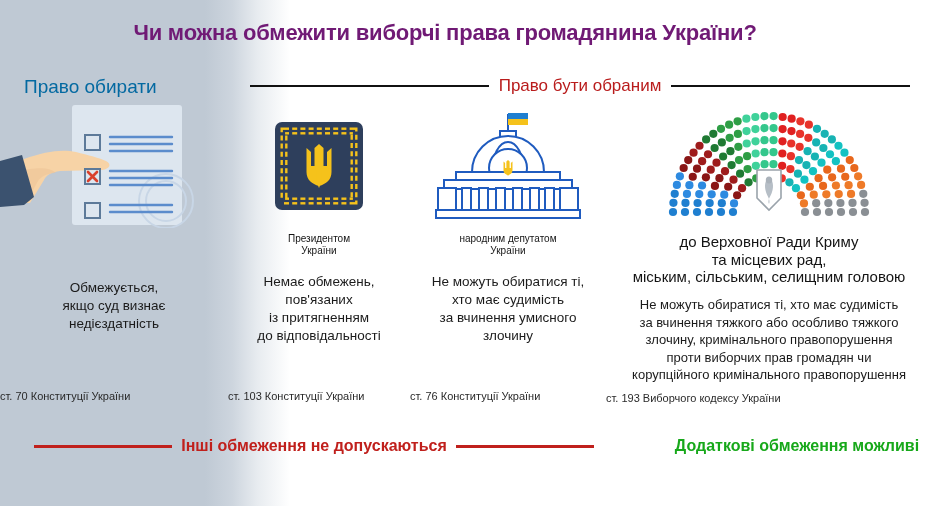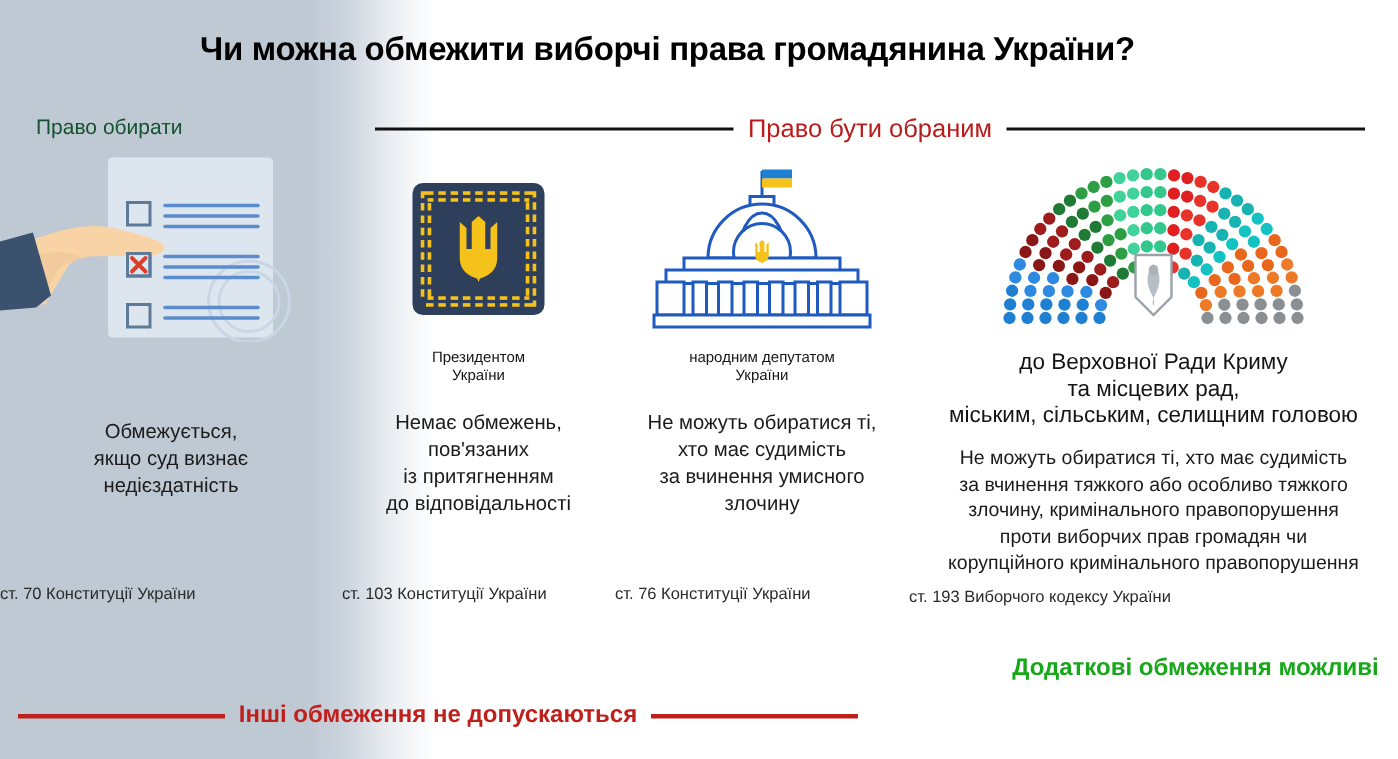--- a/index.html
+++ b/index.html
@@ -38,31 +38,31 @@
 
   
   #title {
     position: absolute;
     top: 20px;
     left: 0;
     width: 890px;
     text-align: center;
     font-size: 22px;
     font-weight: bold;
-    color: #000000;
+    color: #701a75;
     letter-spacing: -0.2px;
   }
 
   
   #hdr-left {
     position: absolute;
     top: 76px;
     left: 24px;
-    font-size: 14px;
-    color: #14532d;
+    font-size: 19px;
+    color: #0369a1;
   }
   #hdr-right-wrap {
     position: absolute;
     top: 76px;
     left: 250px;
     width: 660px;
     display: flex;
     align-items: center;
     gap: 10px;
   }
@@ -123,26 +123,25 @@
   #col4 .col-cite { top: 284px; }
   #col1 .col-cite { top: 282px; }
 
   
   .ballot-wrap { position: relative; width: 228px; height: 125px; }
 
   
   #foot-left {
     position: absolute;
     top: 437px;
-    left: 12px;
+    left: 34px;
     width: 560px;
     display: flex;
     align-items: center;
     gap: 9px;
-    margin-top: 31px;
   }
   .rule-red {
     flex: 1 1 auto;
     height: 3px;
     background: #c0201c;
   }
   #foot-left-text {
     font-size: 16px;
     font-weight: bold;
     color: #c0201c;

